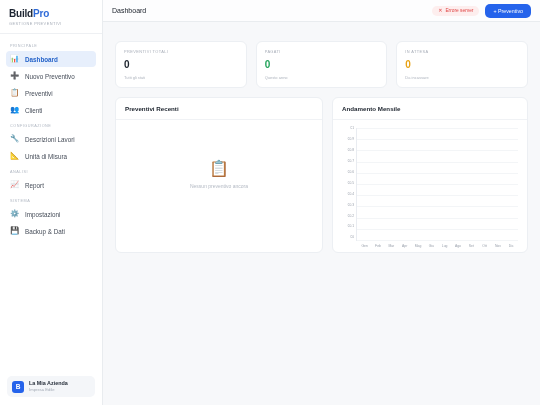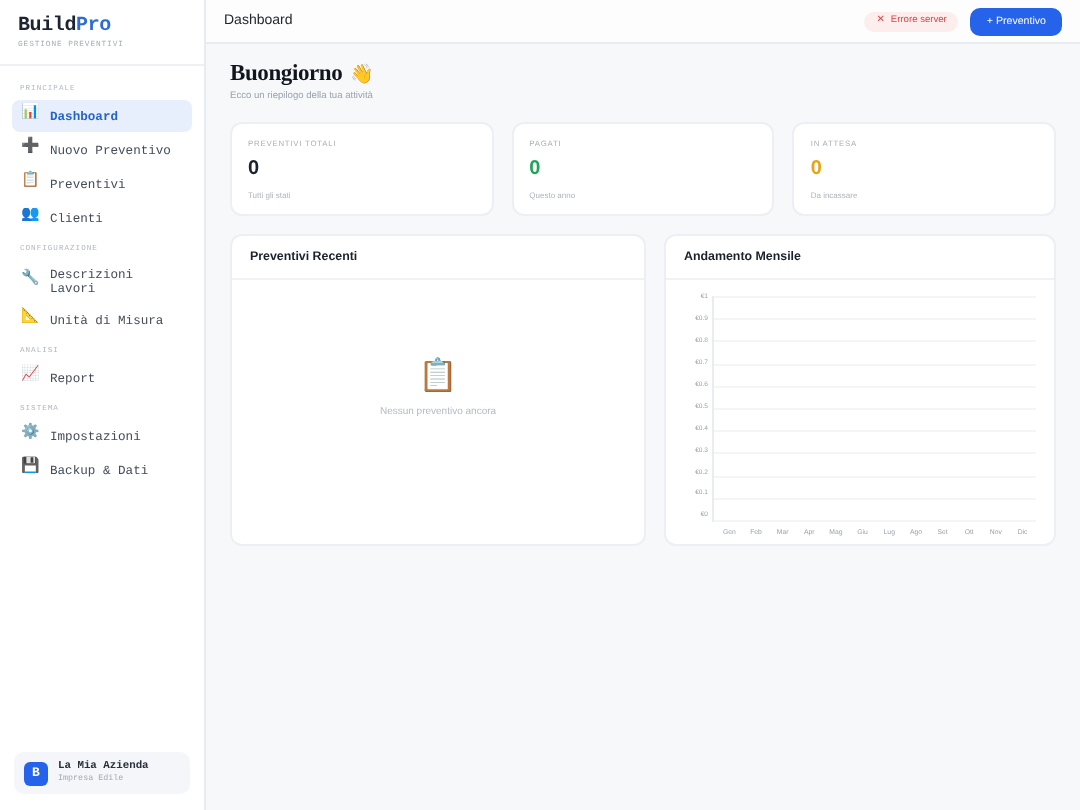--- a/index.html
+++ b/index.html
@@ -11,21 +11,20 @@
   }
   .app { display: flex; width: 540px; height: 405px; }
 
   
   .sidebar {
     width: 103px; height: 405px;
     background: #ffffff;
     border-right: 1px solid #e9ecef;
     display: flex; flex-direction: column;
     position: relative;
-    font-family: Liberation Mono, monospace;
   }
   .logo-box { padding: 8px 9px 7px 9px; }
   .logo-text { font-size: 10px; font-weight: bold; letter-spacing: -0.2px; line-height: 11px; }
   .logo-build { color: #1c2431; }
   .logo-pro { color: #2f6bd8; }
   .logo-sub {
     font-size: 3.9px; color: #a6adb8; letter-spacing: 0.45px;
     margin-top: 2px; text-transform: uppercase;
   }
   .sb-sep { height: 1px; background: #eef0f3; margin: 0 0 0 0; }
@@ -192,27 +191,20 @@
         <div class="err-badge">
           <span class="err-x">✕</span>
           <span>Errore server</span>
         </div>
         <button class="btn-primary">+ Preventivo</button>
       </div>
     </header>
 
     <div class="content">
 
-      <div>
-        <div class="greet">
-          <span>Buongiorno</span>
-          <span class="greet-emoji">👋</span>
-        </div>
-        <div class="greet-sub">Ecco un riepilogo della tua attività</div>
-      </div>
 
       <div class="cards" id="cards">
           <div class="card">
             <div class="card-lab">PREVENTIVI TOTALI</div>
             <div class="card-val" style="color:#1b222c">0</div>
             <div class="card-sub">Tutti gli stati</div>
           </div>
           <div class="card">
             <div class="card-lab">PAGATI</div>
             <div class="card-val" style="color:#22a35a">0</div>

